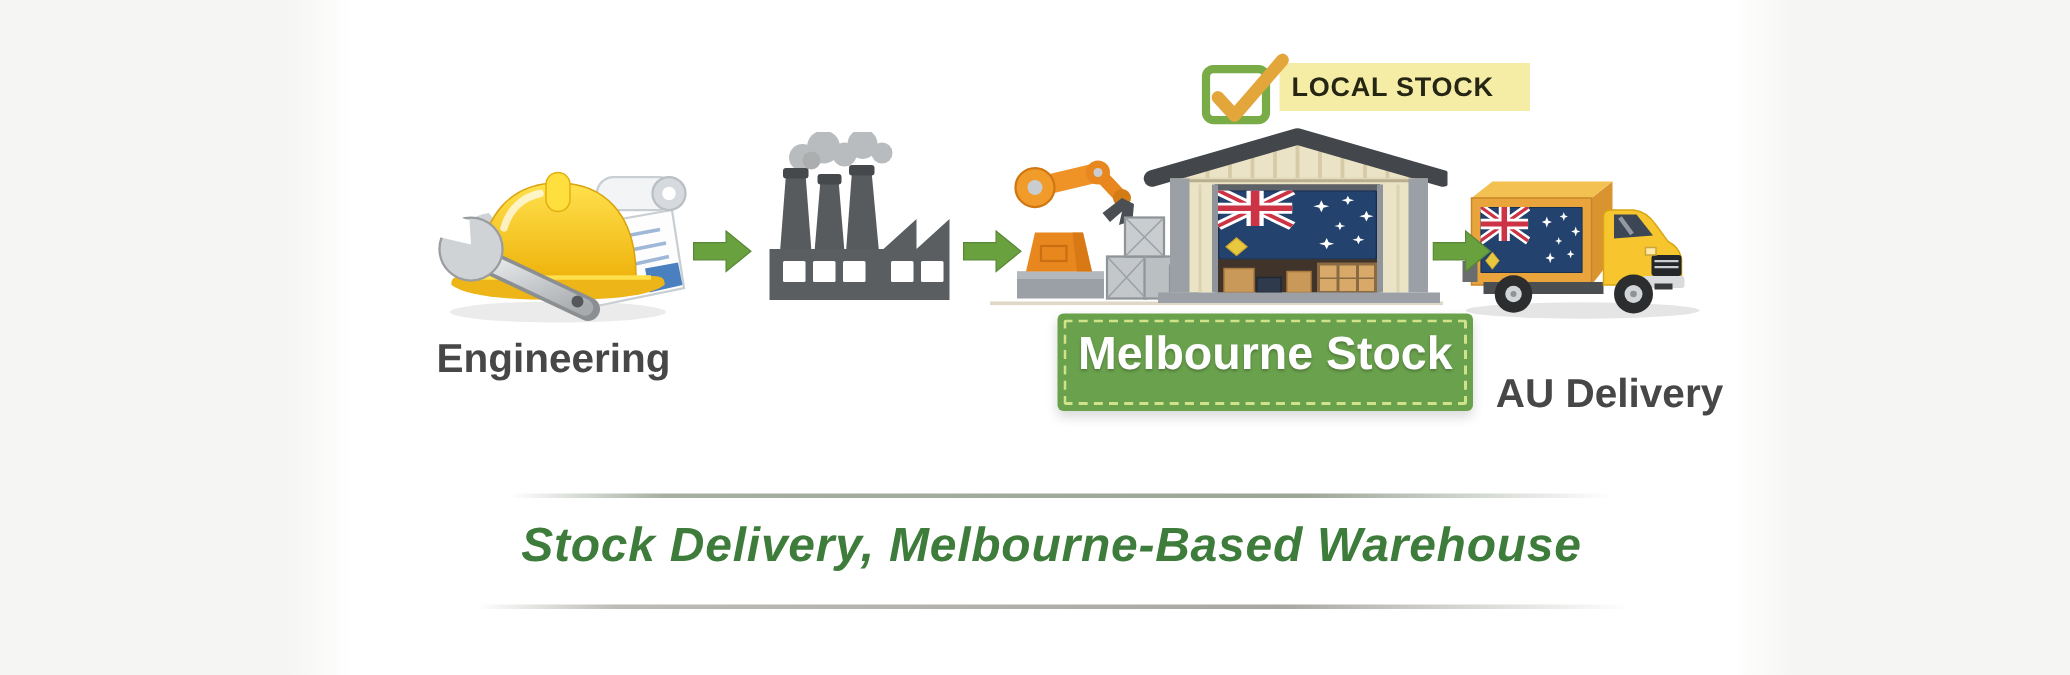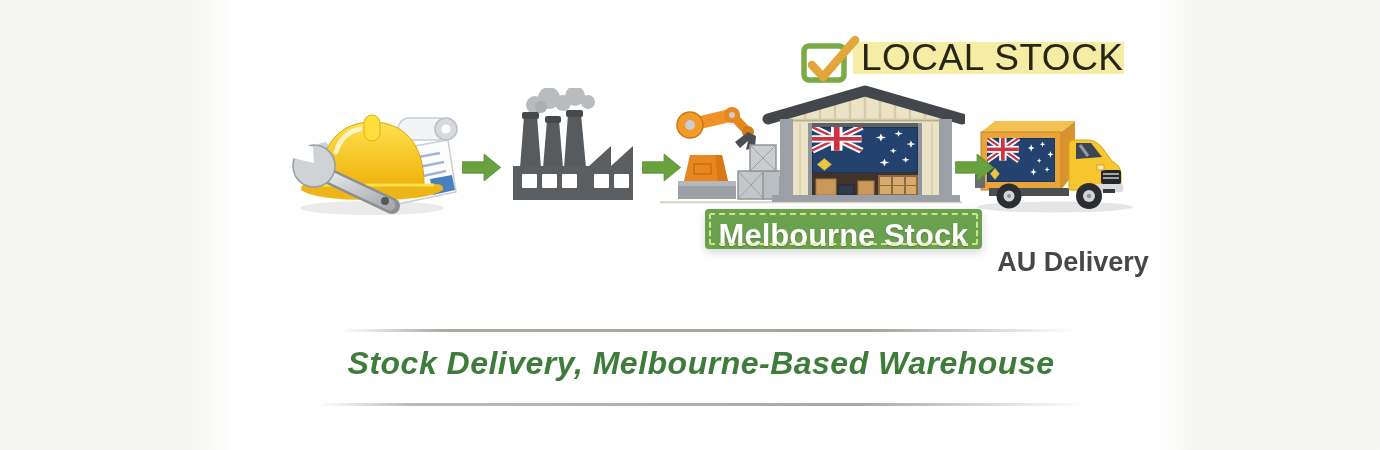--- a/index.html
+++ b/index.html
@@ -9,42 +9,42 @@
   }
   .side-fade{position:absolute;top:0;bottom:0;pointer-events:none;}
   .side-fade.left{left:0;width:237px;background:linear-gradient(to right,rgba(244,244,242,.85),rgba(244,244,242,.85) 82%,rgba(244,244,242,0));}
   .side-fade.right{right:0;width:225px;background:linear-gradient(to left,rgba(244,244,242,.85),rgba(244,244,242,.85) 82%,rgba(244,244,242,0));}
 
   
   .local-stock{position:absolute;left:799px;top:34px;display:flex;align-items:flex-start;}
   .local-stock svg{width:62px;height:50px;flex:0 0 auto;position:relative;z-index:2;margin-right:-8px;}
   .local-stock-text{
     margin-top:8px;background:var(--highlight-yellow,#f5eda6);
-    color:var(--badge-text,#262615);font-size:37px;font-weight:400;line-height:30px;
-    letter-spacing:.5px;padding:1px 0 1px 8px;white-space:nowrap;
+    color:var(--badge-text,#262615);font-size:18px;font-weight:700;line-height:30px;
+    letter-spacing:.5px;padding:1px 24px 1px 8px;white-space:nowrap;
   }
 
   
   .ic,.arrow{position:absolute;}
   .ic.eng{left:280px;top:100px;width:180px;height:118px;}
   .ic.fac{left:505px;top:88px;width:140px;height:118px;}
   .ic.wh{left:660px;top:85px;width:305px;height:122px;}
   .ic.truck{left:973px;top:112px;width:165px;height:102px;}
   .arrow{width:40px;height:31px;top:152px;}
   .arrow.a1{left:462px;} .arrow.a2{left:642px;} .arrow.a3{left:955px;z-index:3;}
 
   
   .label{
     position:absolute;top:224px;transform:translateX(-50%);
     color:var(--label-gray,#474747);font-size:27px;font-weight:700;white-space:nowrap;
   }
   .l-eng{left:369px;} .l-man{left:571px;} .l-au{left:1073px;margin-top:23px;}
 
   .stock-box{
-    position:absolute;left:705px;top:209px;width:277px;height:40px;
+    position:absolute;left:705px;top:209px;width:277px;height:65px;
     background:var(--box-green,#6aa14d);border-radius:4px;
     box-shadow:0 4px 8px rgba(0,0,0,.15);text-align:center;
   }
   .stock-box .dash{position:absolute;inset:4px;border:2px dashed rgba(226,238,150,.85);border-radius:2px;pointer-events:none;}
   .stock-box span{
     color:#ffffff;font-size:31px;font-weight:700;line-height:53px;
     text-shadow:0 1px 2px rgba(0,0,0,.25);white-space:nowrap;
   }
 
   .divider{position:absolute;height:3px;border-radius:2px;}
@@ -253,20 +253,21 @@
     <g>
       <circle cx="36" cy="84" r="12.5" fill="#2b2d2f"></circle>
         <circle cx="36" cy="84" r="5.5" fill="#d3d6d9"></circle>
         <circle cx="36" cy="84" r="2" fill="#8f9396"></circle>
       <circle cx="116" cy="84" r="13" fill="#2b2d2f"></circle>
         <circle cx="116" cy="84" r="6" fill="#d3d6d9"></circle>
         <circle cx="116" cy="84" r="2.2" fill="#8f9396"></circle>
     </g>
   </svg>
 
+  <div class="label l-eng">Engineering</div>
   <div class="stock-box">
     <div class="dash"></div>
     <span>Melbourne Stock</span>
   </div>
   <div class="label l-au">AU Delivery</div>
 
   <div class="divider d1"></div>
   <div class="tagline">Stock Delivery, Melbourne-Based Warehouse</div>
   <div class="divider d2"></div>
 

